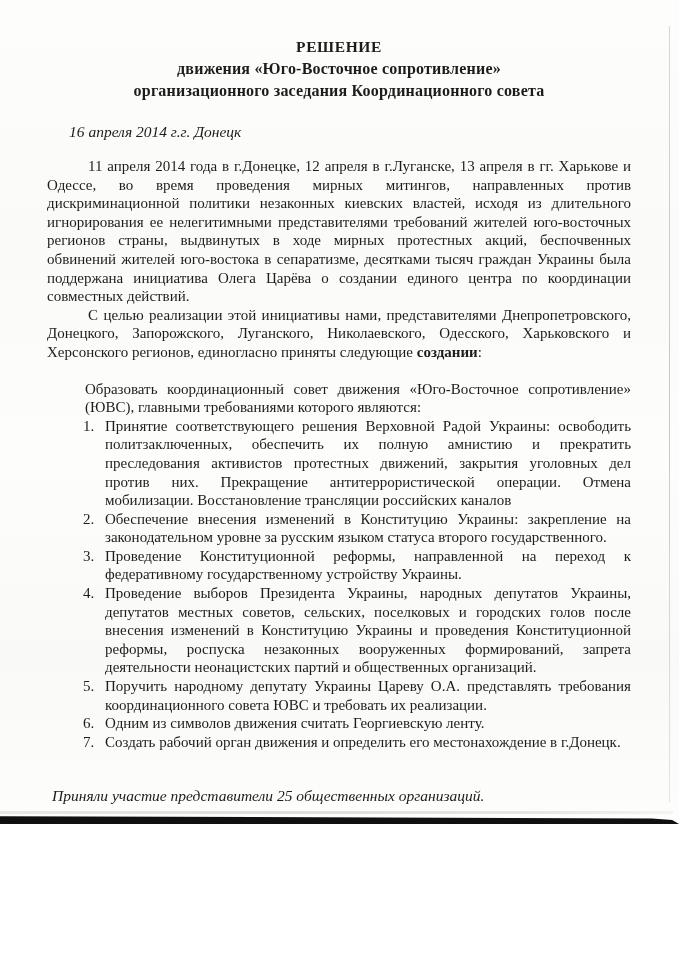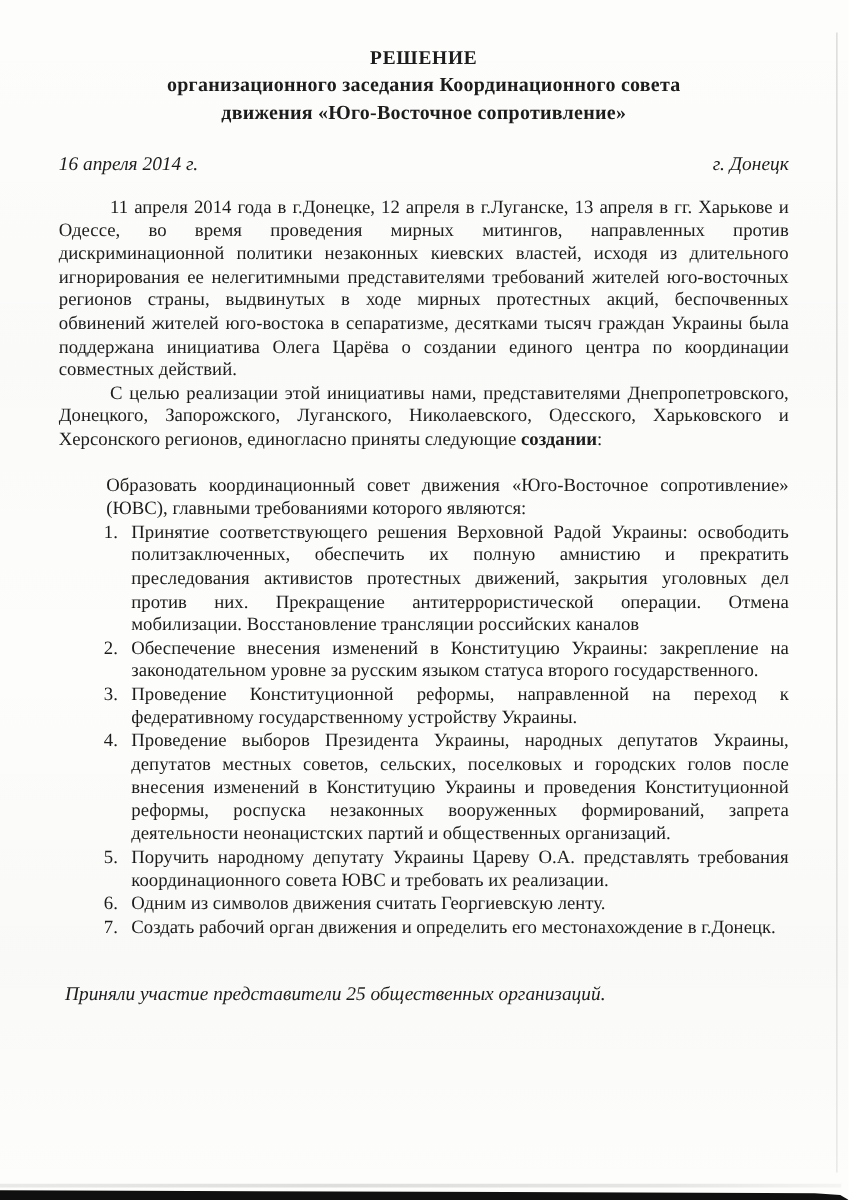--- a/index.html
+++ b/index.html
@@ -1,20 +1,20 @@
 <!DOCTYPE html>
 <html lang="ru"><head>
 <meta charset="utf-8">
 <style>
   * { margin: 0; padding: 0; box-sizing: border-box; }
   html, body { width: 679px; height: 960px; background: #ffffff; }
   .page {
     position: relative;
     width: 679px;
-    height: 960px;
+    height: 824px;
     background: #fdfdfc;
     overflow: hidden;
     font-family: "Liberation Serif", "DejaVu Serif", serif;
     color: #1c1c1c;
   }
   
   .page::before {
     content: "";
     position: absolute;
     inset: 0;
@@ -36,25 +36,25 @@
   .title-block {
     text-align: center;
     font-weight: bold;
     font-size: 16px;
     line-height: 22px;
     letter-spacing: 0.2px;
   }
   .title-main { font-size: 15.5px; letter-spacing: 0.6px; }
   .dateline {
     display: flex;
-    justify-content: space-between;
     align-items: baseline;
     font-style: italic;
     font-size: 15.5px;
     margin-top: 21px;
+    margin-left: 22px;
   }
   .body-text {
     margin-top: 16px;
     font-size: 15px;
     line-height: 18.6px;
     text-align: justify;
   }
   .para { text-indent: 41px; text-align: justify; }
   .lead-para { margin-top: 18px; text-align: justify; margin-left: 38px; }
   ol.decisions {
@@ -108,22 +108,22 @@
   }
 </style>
 </head>
 <body>
 
 <div class="page">
   <div class="content">
 
     <div class="title-block">
       <div class="title-main">РЕШЕНИЕ</div>
+      <div>движения «Юго-Восточное сопротивление»</div>
       <div>организационного заседания Координационного совета</div>
-      <div>движения «Юго-Восточное сопротивление»</div>
     </div>
 
     <div class="dateline">
       <span>16 апреля 2014 г.</span>
       <span>г. Донецк</span>
     </div>
 
     <div class="body-text">
       <p class="para">11 апреля 2014 года в г.Донецке, 12 апреля в г.Луганске, 13 апреля в гг. Харькове и Одессе, во время проведения мирных митингов, направленных против дискриминационной политики незаконных киевских  властей, исходя из длительного игнорирования ее нелегитимными представителями требований жителей юго-восточных регионов страны, выдвинутых в ходе мирных протестных акций, беспочвенных обвинений жителей юго-востока в сепаратизме, десятками тысяч граждан Украины была поддержана инициатива Олега Царёва о создании единого центра по координации совместных действий.</p>
 

